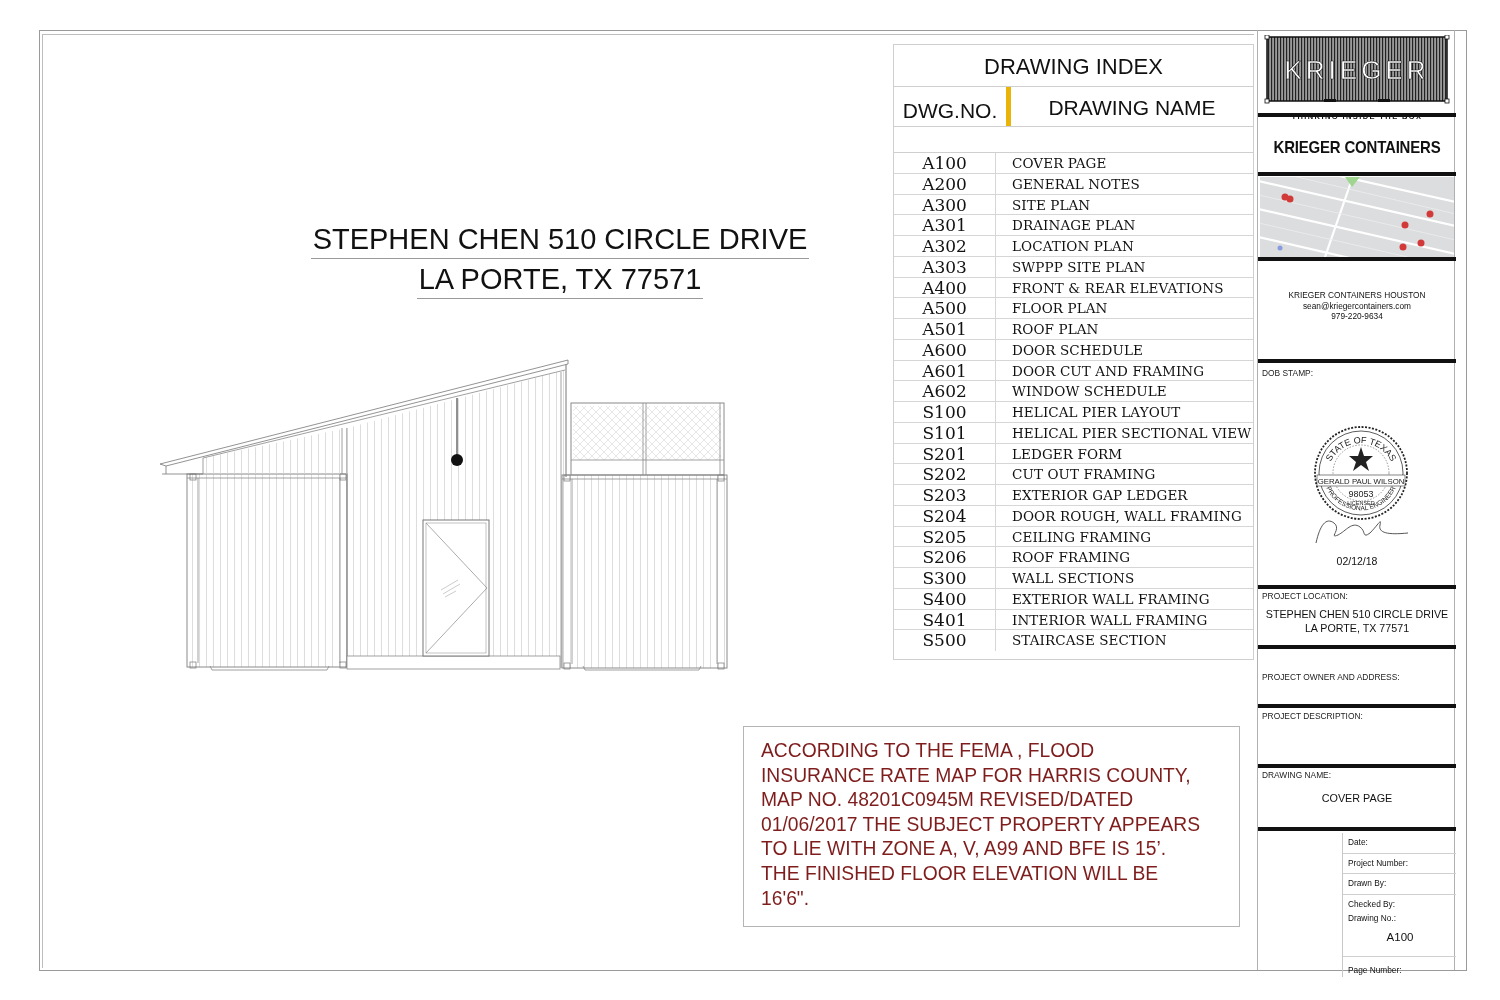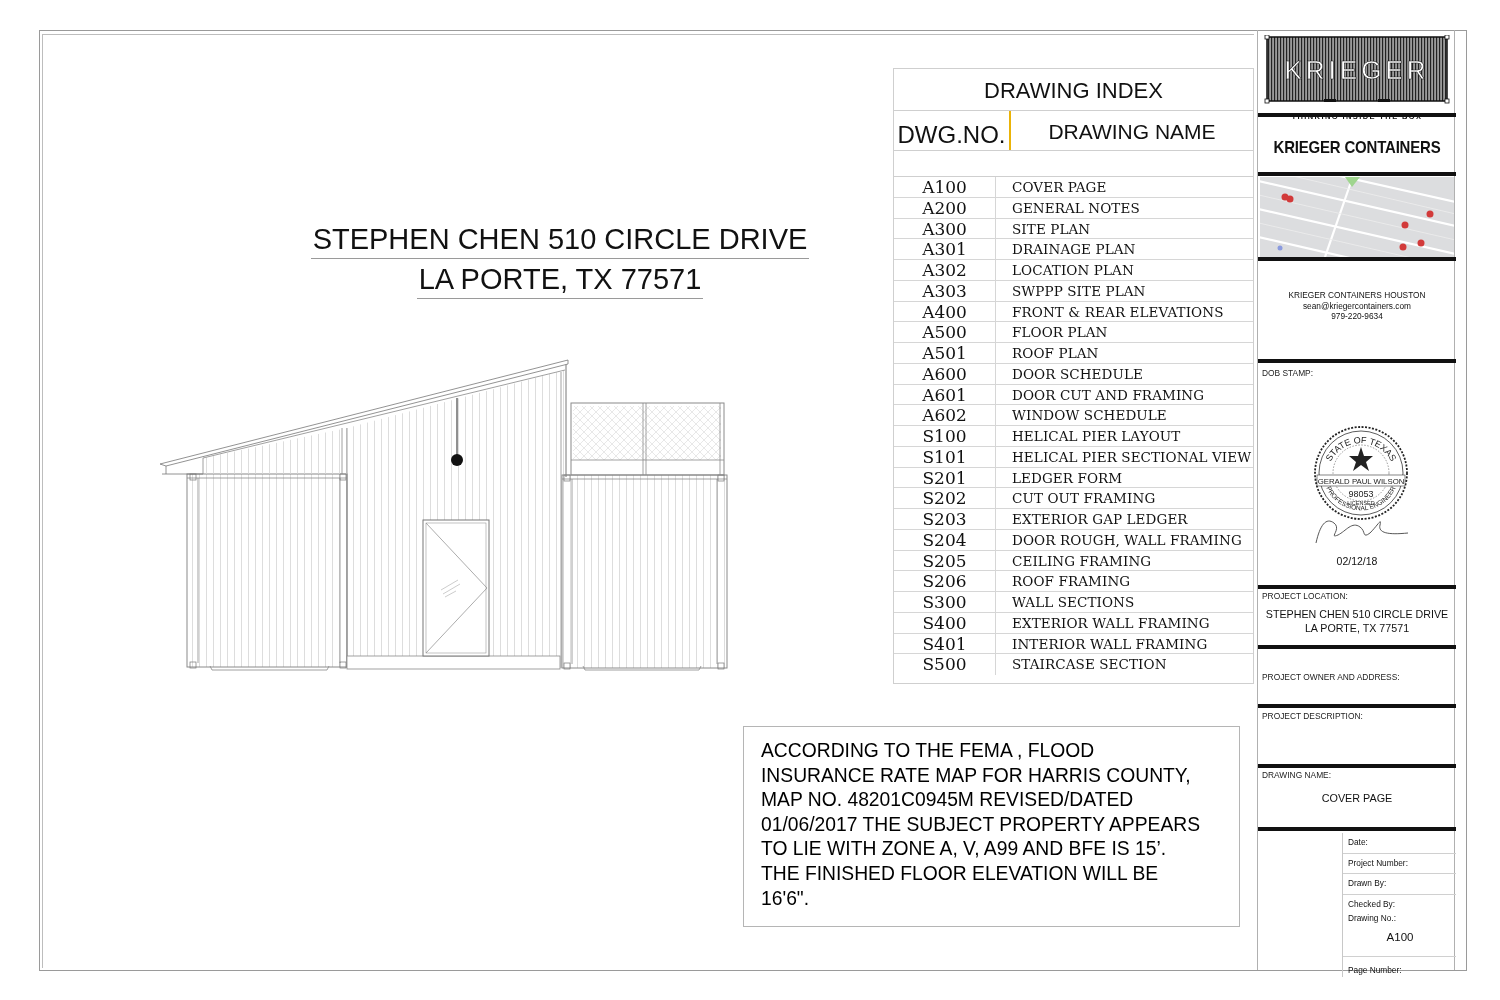--- a/index.html
+++ b/index.html
@@ -11,34 +11,34 @@
 
   
   .project-title { position: absolute; left: 280px; top: 222px; width: 560px; text-align: center; }
   .project-title .line { display: inline-block; font-size: 29px; line-height: 34px; padding: 0 2px 2px; border-bottom: 1px solid #9a9a9a; color: #111; }
   .project-title .row { height: 40px; }
 
   
   .elevation { position: absolute; left: 150px; top: 350px; width: 590px; height: 330px; }
 
   
-  .index { position: absolute; left: 893px; top: 68px; width: 361px; border: 1px solid #cfcfcf; }
+  .index { position: absolute; left: 893px; top: 44px; width: 361px; border: 1px solid #cfcfcf; }
   .index-title { height: 42px; font-size: 22px; text-align: center; line-height: 44px; border-bottom: 1px solid #cfcfcf; }
   .index-head { display: flex; height: 40px; border-bottom: 1px solid #cfcfcf; }
-  .index-head .c1 { width: 117px; font-size: 24px; line-height: 48px; text-align: center; border-right: 2px solid #eab308; }
+  .index-head .c1 { width: 117px; font-size: 21px; line-height: 48px; text-align: center; border-right: 5px solid #eab308; }
   .index-head .c2 { flex: 1; font-size: 21px; line-height: 42px; text-align: center; }
   .index-spacer { height: 26px; border-bottom: 1px solid #cfcfcf; }
   .index-row { display: flex; height: 20.75px; border-bottom: 1px solid #d6d6d6; font-family: "DejaVu Serif", "Liberation Serif", serif; }
   .index-row .num { width: 102px; font-size: 17px; line-height: 20px; text-align: center; border-right: 1px solid #d6d6d6; }
   .index-row .name { flex: 1; font-size: 13.5px; line-height: 21px; padding-left: 16px; letter-spacing: 0.1px; white-space: nowrap; }
   .index-row:last-child { border-bottom: none; }
   .index-bottom { height: 8px; }
 
   
-  .fema-note { position: absolute; left: 743px; top: 726px; width: 497px; height: 201px; border: 1px solid #b5b5b5; padding: 12px 10px 0 17px; font-size: 19.3px; line-height: 24.6px; color: #000000; }
+  .fema-note { position: absolute; left: 743px; top: 726px; width: 497px; height: 201px; border: 1px solid #b5b5b5; padding: 12px 10px 0 17px; font-size: 19.3px; line-height: 24.6px; color: #7f1d1d; }
 
   
   .tblock { position: absolute; left: 1257px; top: 30px; width: 198px; height: 940px; border-left: 1px solid #b0b0b0; border-right: 1px solid #b0b0b0; }
   .logo { position: absolute; left: 4px; top: 5px; width: 190px; height: 80px; }
   .tagline { position: absolute; left: 0; top: 71px; width: 198px; text-align: center; font-size: 7.5px; letter-spacing: 1.4px; font-weight: bold; margin-top: 11px; }
   .thick { position: absolute; left: 0; width: 198px; height: 4px; background: #111; }
   .company { position: absolute; left: 0; top: 108px; width: 198px; text-align: center; font-size: 17px; font-weight: bold; transform: scaleX(0.88); letter-spacing: -0.2px; }
   .map { position: absolute; left: 2px; top: 147px; width: 194px; height: 80px; background: #dcdddf; overflow: hidden; }
   .contact { position: absolute; left: 0; top: 260px; width: 198px; text-align: center; font-size: 8.3px; line-height: 10.5px; }
   .small-label { position: absolute; left: 4px; font-size: 8.4px; color: #222; }

